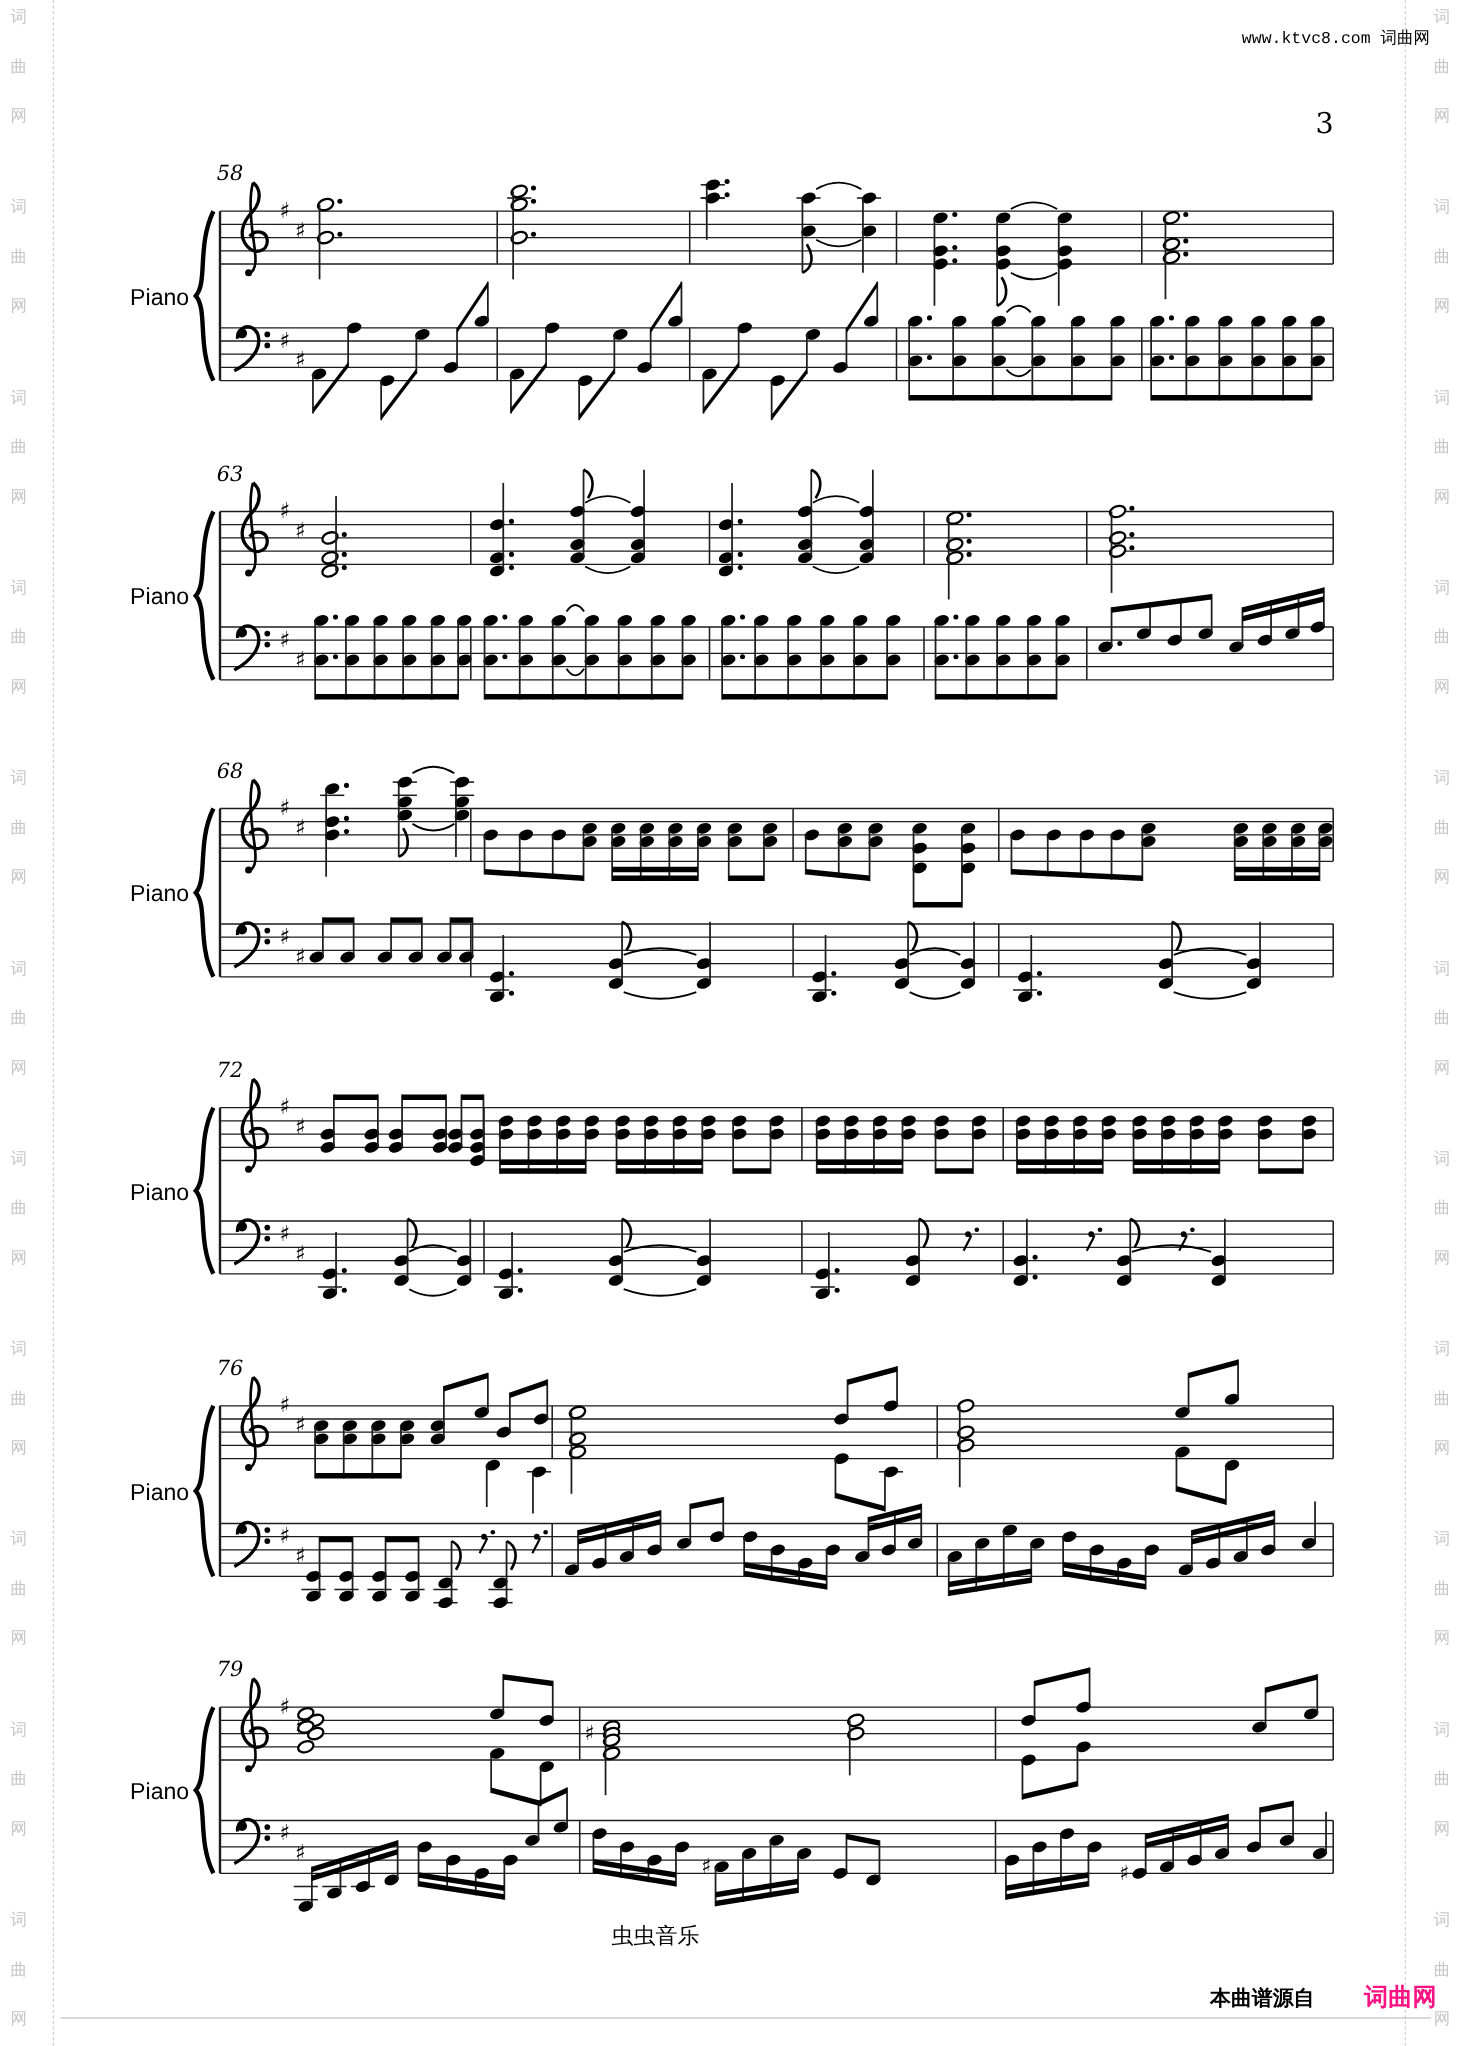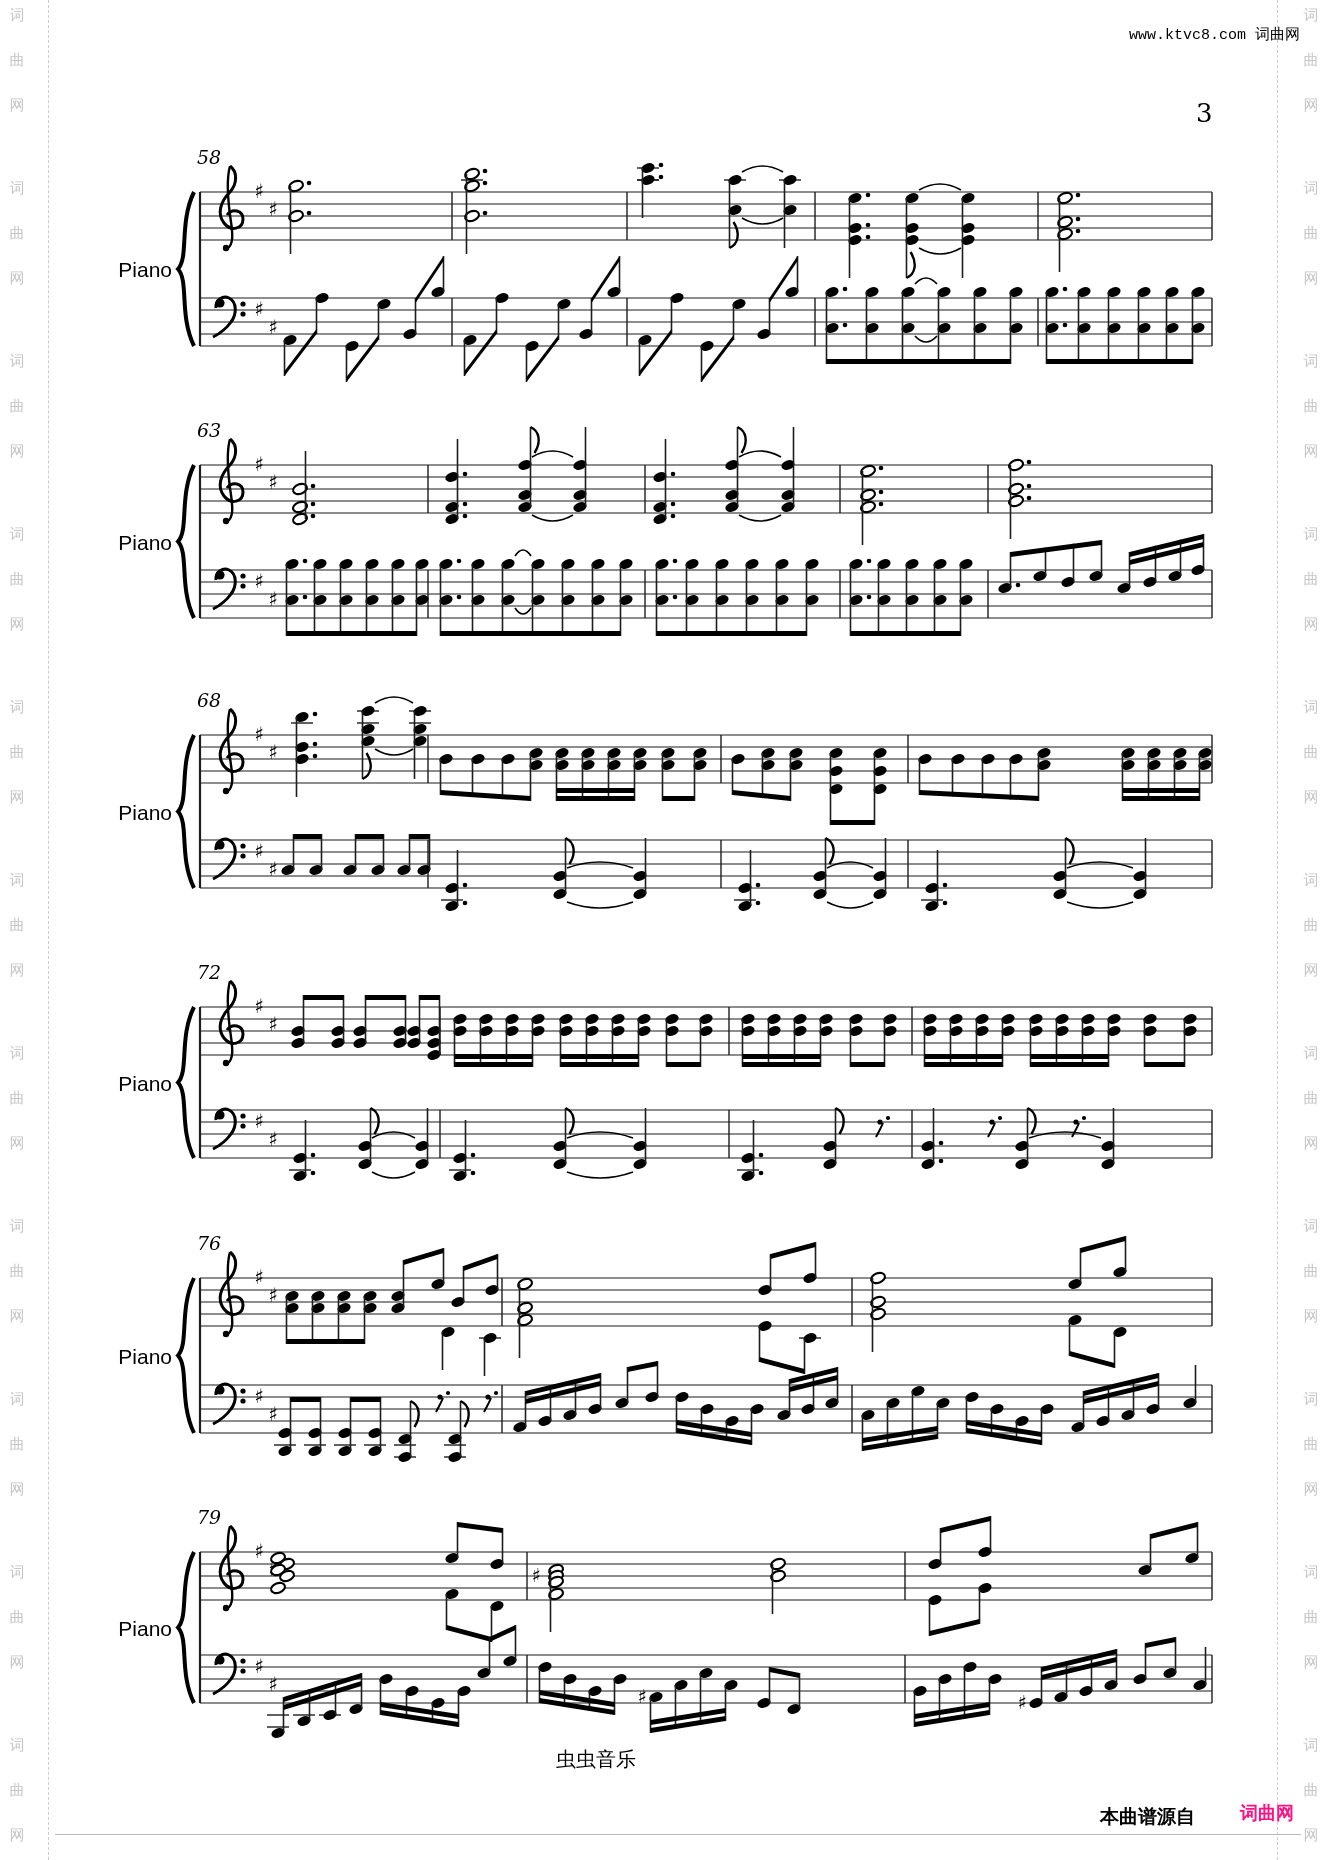--- a/index.html
+++ b/index.html
@@ -34,21 +34,21 @@
     position:absolute;left:55px;top:1834px;width:1246px;height:0;
     border-top:1px solid #b9b9b9;
   }
   .ftr-src{
     position:absolute;left:1100px;top:1804px;
     font-size:19px;font-weight:bold;color:#000;
     font-family:"DejaVu Sans",sans-serif;
   }
   .ftr-site{
     position:absolute;left:1240px;top:1801px;
-    font-size:18px;font-weight:bold;
+    font-size:22px;font-weight:bold;
     font-family:"DejaVu Sans",sans-serif;
   }
   svg#score{position:absolute;left:0;top:0;}
 </style>
 </head>
 <body>
 
 <div class="page">
 
   <div class="wm-col" style="left:0;" id="wm-left">

